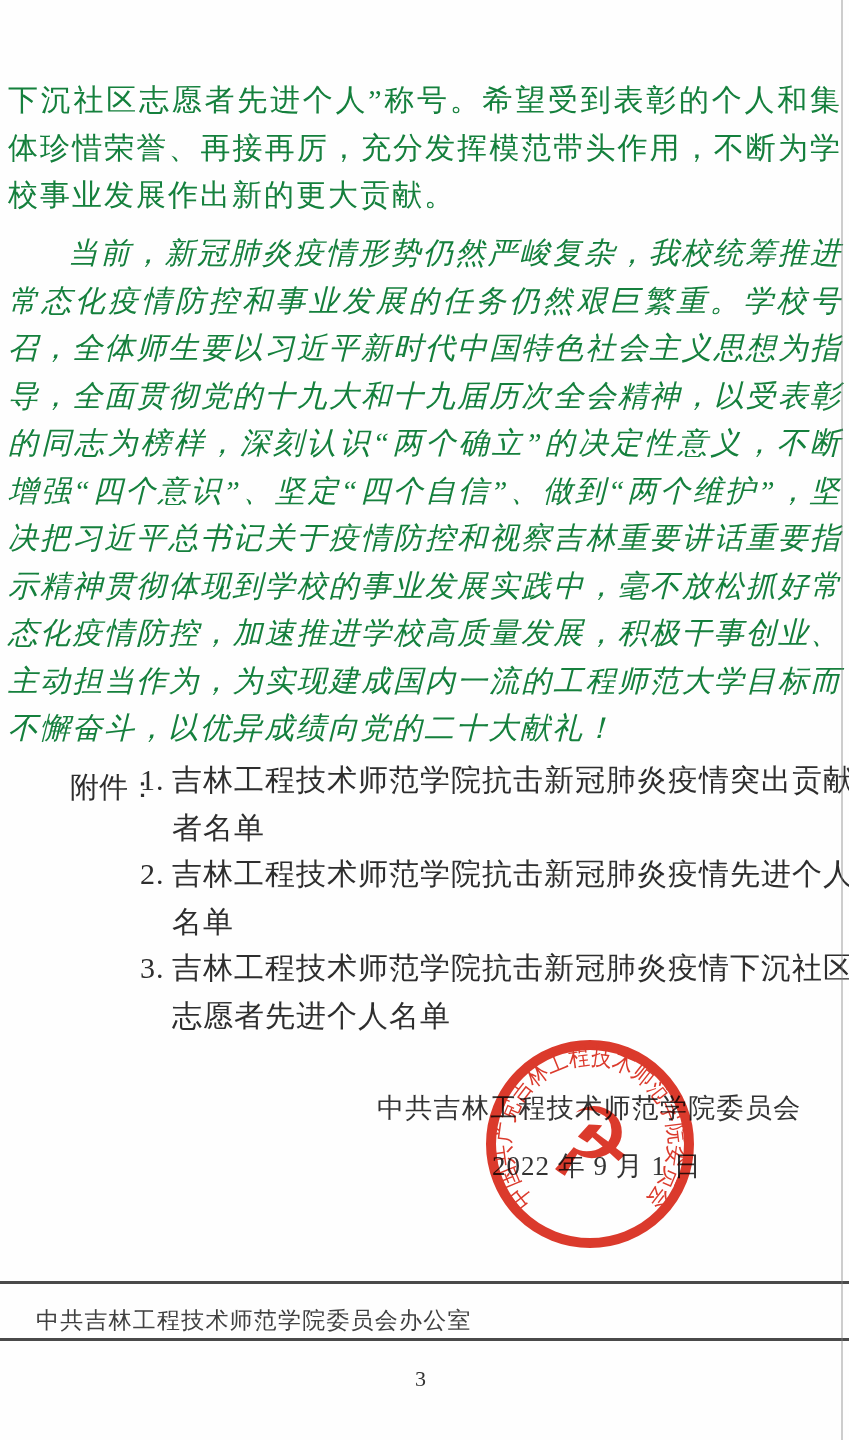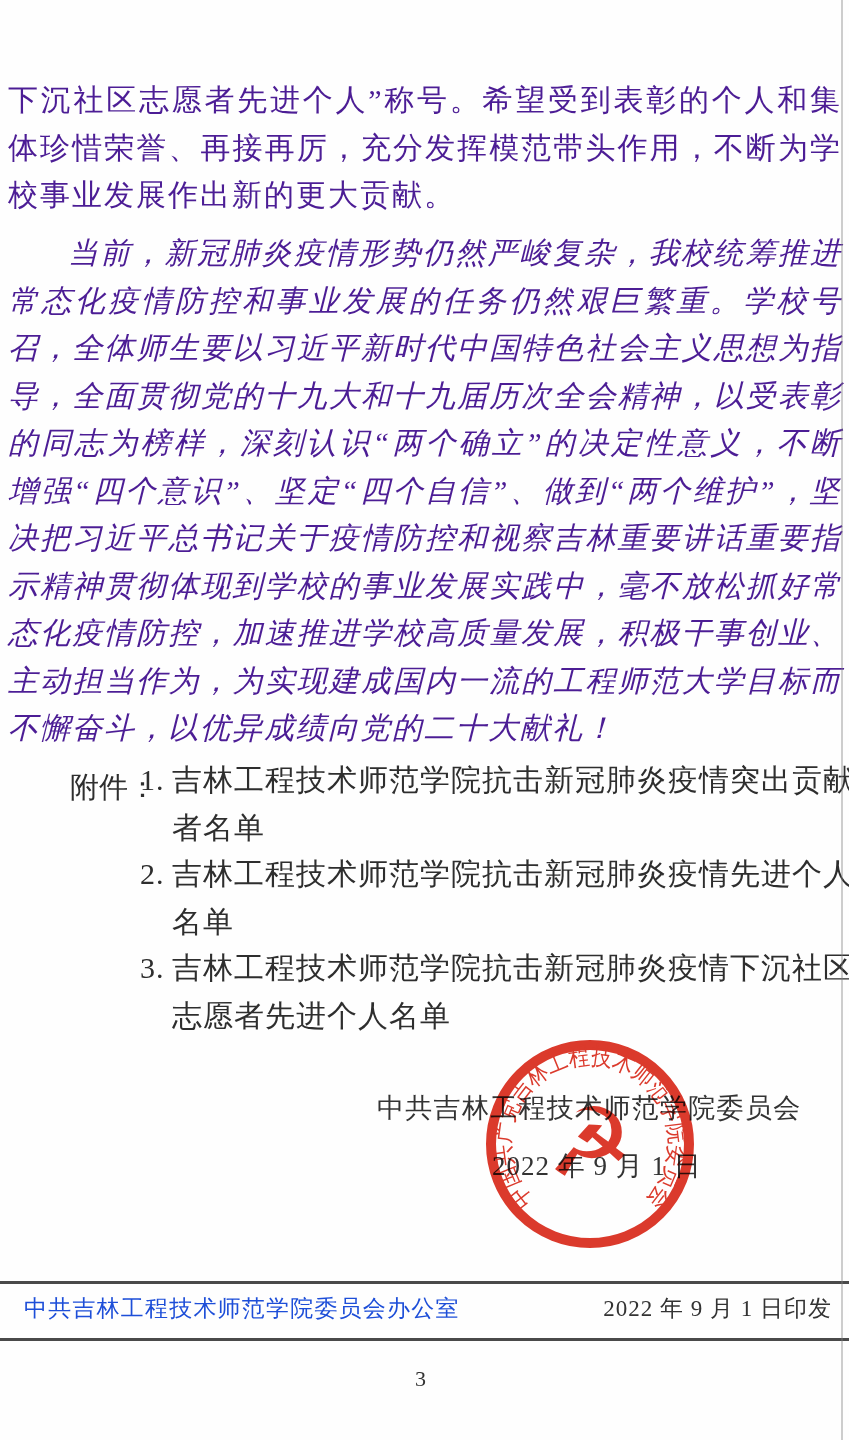--- a/index.html
+++ b/index.html
@@ -5,21 +5,21 @@
   html,body{margin:0;padding:0;background:#ffffff;}
   .page{
     position:relative;width:849px;height:1440px;background:#fefefdf5;
     background:#fefefe;overflow:hidden;
     font-family:"Liberation Serif","DejaVu Serif",serif;color:#2b2b2b;
   }
   
   .body-par{
     position:absolute;left:8px;width:834px;margin:0;
     font-size:30px;letter-spacing:2px;line-height:47.5px;
-    text-align:justify;text-justify:inter-character;color:#4c1d95;
+    text-align:justify;text-justify:inter-character;color:#15803d;
   }
   .par-1{top:76px;}
   .par-2{top:229px;text-indent:60px;font-style:italic;}
   
   .att-label{
     position:absolute;left:62px;top:756px;margin:8px;
     font-size:29px;letter-spacing:0;line-height:47.5px;color:#2e2e2e;
   }
   .att-item{
     position:absolute;left:140px;width:700px;margin:0;
@@ -42,22 +42,22 @@
   
   .seal{
     position:absolute;left:481px;top:1035px;width:218px;height:218px;
     mix-blend-mode:multiply;opacity:0.92;pointer-events:none;
   }
   
   .rule{position:absolute;left:0;width:849px;height:3px;background:#4a4a4a;}
   .rule-top{top:1281px;}
   .rule-bottom{top:1338px;}
   .footer-office{
-    position:absolute;left:24px;top:1294px;margin:0;
-    font-size:23px;letter-spacing:1.2px;line-height:30px;color:#1d4ed8;white-space:nowrap;
+    position:absolute;left:24px;top:1294px;margin:12px;
+    font-size:23px;letter-spacing:1.2px;line-height:30px;color:#404040;white-space:nowrap;
   }
   .footer-print{
     position:absolute;right:17px;top:1294px;margin:0;
     font-size:23px;letter-spacing:1px;line-height:30px;color:#333;white-space:nowrap;
   }
   .page-num{
     position:absolute;left:0;top:1366px;width:841px;margin:0;text-align:center;
     font-size:22px;color:#333;
   }
   
@@ -95,21 +95,20 @@
         <textPath href="#sealRingPath" startOffset="0" textLength="377" lengthAdjust="spacingAndGlyphs">中国共产党吉林工程技术师范学院委员会</textPath>
       </text>
       <text x="109" y="141" font-size="96" text-anchor="middle" fill="#d9291a" font-family="DejaVu Sans, sans-serif">☭</text>
     </svg>
   </div>
 
   <div class="rule rule-top"></div>
 
   <p class="footer-office">中共吉林工程技术师范学院委员会办公室</p>
 
-  <p class="footer-print">2022 年 9 月 1 日印发</p>
 
   <div class="rule rule-bottom"></div>
 
   <p class="page-num">3</p>
 
   <div class="scan-edge"></div>
 
 </div>
 
 </body></html>

